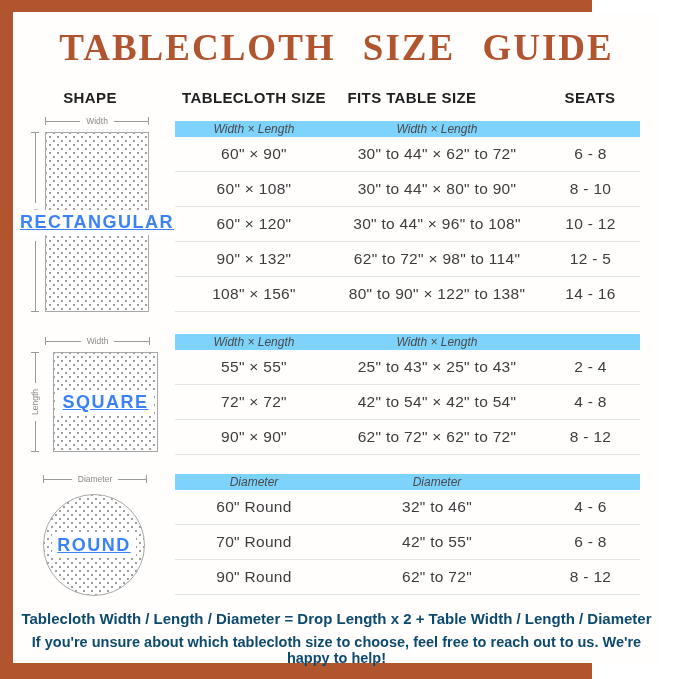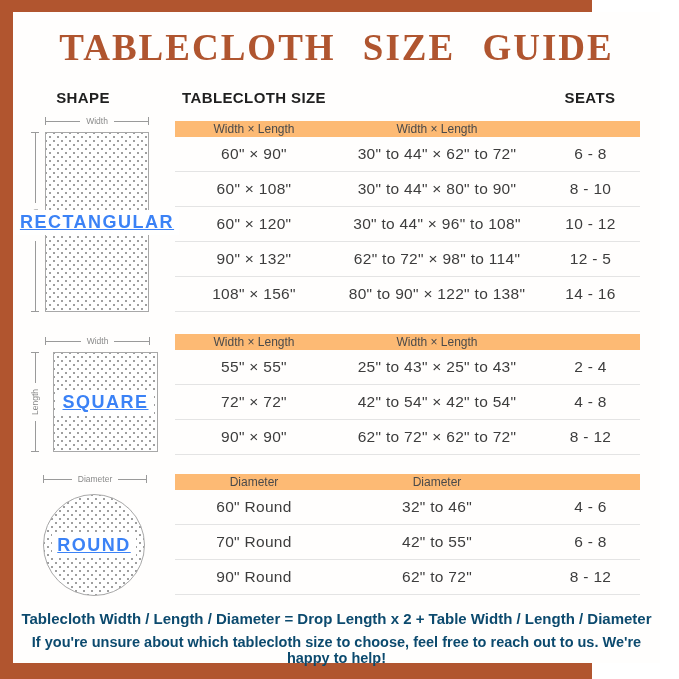--- a/index.html
+++ b/index.html
@@ -8,22 +8,22 @@
   .canvas{position:absolute;left:13px;top:12px;width:647px;height:651px;background:#fffefd;}
 
   .title{position:absolute;top:14px;left:0;width:100%;text-align:center;
          font-family:"Liberation Serif","DejaVu Serif",serif;font-weight:bold;
          font-size:37px;color:#b0552f;letter-spacing:2px;word-spacing:16px;}
 
   .colhead{position:absolute;transform:translateX(-50%);font-size:15px;font-weight:bold;
            color:#1f1f1f;letter-spacing:0.4px;white-space:nowrap;top:77px;}
 
   
-  .band{position:absolute;left:162px;width:465px;height:16px;background:#fdba74;
-        display:grid;grid-template-columns:158px 208px 99px;align-items:center;}
+  .band{position:absolute;left:162px;width:465px;height:16px;background:#7dd3fc;
+        display:grid;grid-template-columns:158px 208px 99px;align-items:center;font-style:italic;}
   .band span{text-align:center;font-size:12px;color:#4a4a4a;}
   .rows{position:absolute;left:162px;width:465px;}
   .trow{display:grid;grid-template-columns:158px 208px 99px;align-items:center;height:35px;
         border-bottom:1px solid #e4e4e4;box-sizing:border-box;}
   .trow span{text-align:center;font-size:15.5px;color:#3d3d3d;letter-spacing:0.3px;white-space:nowrap;}
 
   
   .shape{position:absolute;border:1px solid #a8a8a8;box-sizing:border-box;
          display:flex;align-items:center;justify-content:center;
          background-color:#ffffff;
@@ -50,22 +50,23 @@
   .fl2{top:622px;font-size:14.5px;}
 </style>
 </head>
 <body>
 
 <div class="poster">
   <div class="canvas">
 
     <div class="title">TABLECLOTH SIZE GUIDE</div>
 
-    <div class="colhead" style="left:70px">SHAPE</div>
+    <div class="colhead" style="left:77px">SHAPE</div>
     <div class="colhead" style="left:241px">TABLECLOTH SIZE</div>
+    <div class="colhead" style="left:399px">FITS TABLE SIZE</div>
     <div class="colhead" style="left:577px">SEATS</div>
 
     <div class="dim-h" style="left:32px;top:104px;width:104px;">
       <div class="tick"></div>
         <div class="ln"></div>
       <span class="dlabel">Width</span>
       <div class="ln"></div>
         <div class="tick"></div>
     </div>
     <div class="dim-v" style="left:17px;top:120px;height:180px;">

